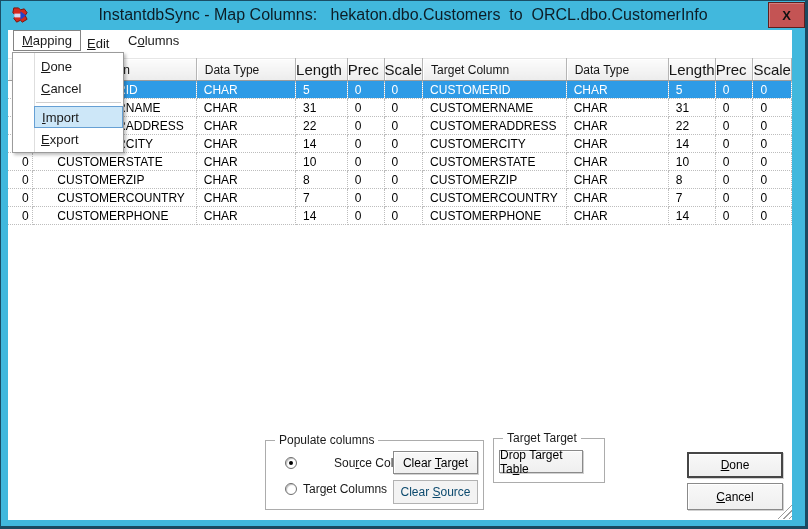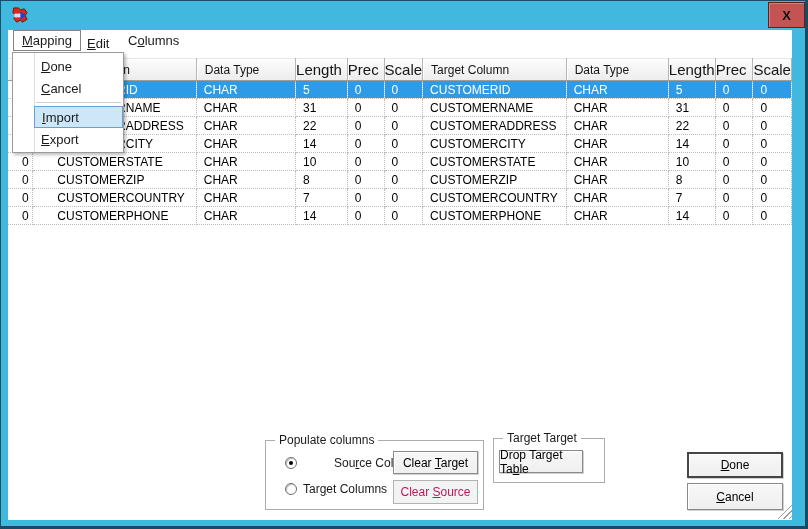--- a/index.html
+++ b/index.html
@@ -58,37 +58,38 @@
   .radio-row{position:absolute;display:flex;align-items:center;font-size:12px;}
   .radio{width:12px;height:12px;border:1px solid #6E6E6E;border-radius:50%;background:#fff;
     margin-right:6px;position:relative;box-shadow:inset 1px 1px 1px rgba(0,0,0,.25);}
   .radio-row.checked .radio:after{content:"";position:absolute;left:3px;top:3px;width:4px;height:4px;
     border-radius:50%;background:#000;}
   
   .btn{position:absolute;display:flex;align-items:center;justify-content:center;
     background:linear-gradient(#F8F8F8,#EFEFEF);border:1px solid #8A8A8A;font-size:12px;
     box-shadow:1px 1px 0 rgba(0,0,0,.18), inset 1px 1px 0 #fff;cursor:default;color:#000;}
   .btn.default{border:2px solid #464646;}
-  .btn.disabled{color:#be185d;border-color:#B2B2B2;box-shadow:none;background:#F3F3F3;}
+  .btn.disabled{color:#0c4a6e;border-color:#B2B2B2;box-shadow:none;background:#F3F3F3;}
   
   .grip{position:absolute;left:765px;top:472px;width:19px;height:17px;
     background:repeating-linear-gradient(135deg,transparent 0 3px,#9E9E9E 3px 4px);
     clip-path:polygon(100% 0,100% 100%,0 100%);}
 </style>
 </head>
 <body>
 
 <div class="window" style="--titlebar: #41B8DD; --closebg: #C45454; --selbg: #2E9BE6; --hotbg: #CDE7F8; --hotbd: #66A0D4;">
 
   <div class="titlebar">
     <svg class="app-icon" viewBox="0 0 20 20">
       <path fill="#D42A1E" stroke="#7A120A" stroke-width="1" d="M4 2h5l2 2 4-1 3 4-2 3 2 4-5 3-2-2-4 2-3-4 2-3-3-3z"></path>
       <rect x="4.5" y="8" width="7" height="4" fill="#D9D9F2"></rect>
       <path d="M11 5.5v9l6-4.5z" fill="#2244CC"></path>
     </svg>
+    <div class="title">InstantdbSync - Map Columns:   hekaton.dbo.Customers  to  ORCL.dbo.CustomerInfo</div>
     <div class="close-btn">X</div>
   </div>
 
   <div class="client">
 
     <div class="menubar">
       <div class="mb-item open" style="left:5px;">
         <span><span></span><span class="mn">M</span><span>apping</span></span>
       </div>
       <div class="mb-item" style="left:71px;align-items:flex-end;">

